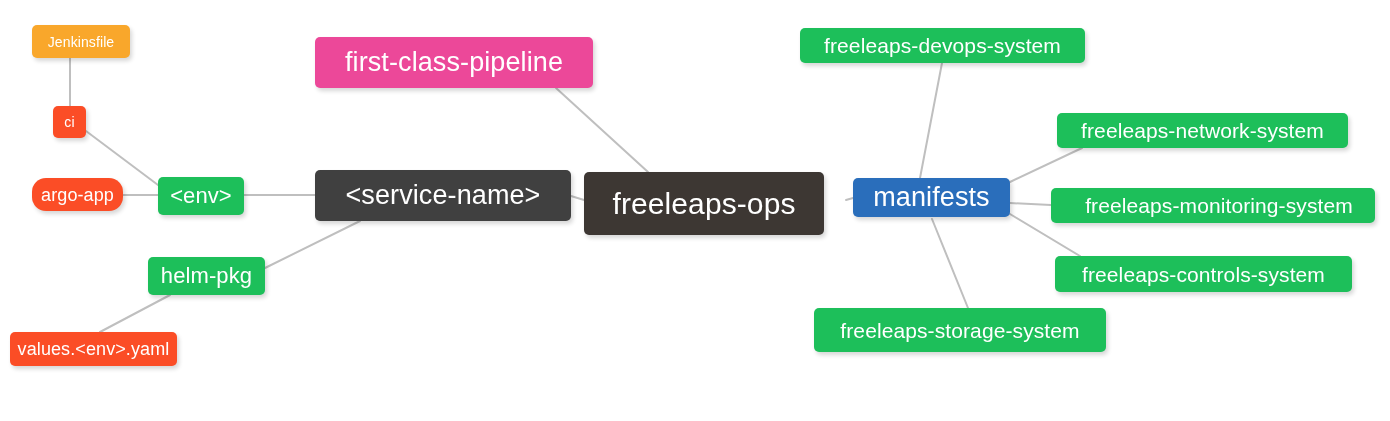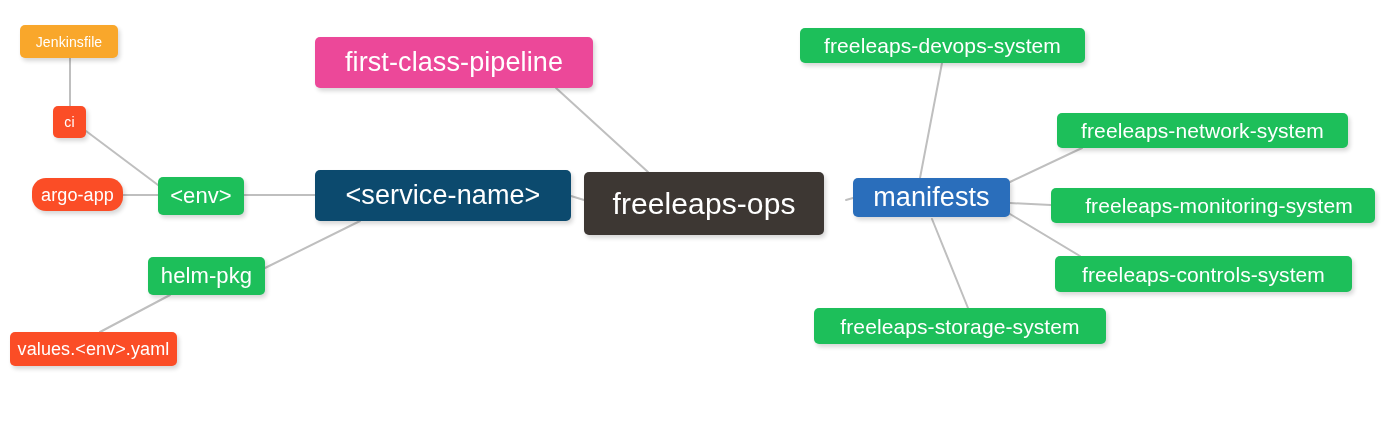--- a/index.html
+++ b/index.html
@@ -68,59 +68,59 @@
       <line x1="571" y1="196" x2="584" y2="200" stroke="#bfbfbf" stroke-width="2" stroke-linecap="round"></line>
       <line x1="556" y1="88" x2="648" y2="172" stroke="#bfbfbf" stroke-width="2" stroke-linecap="round"></line>
       <line x1="846" y1="200" x2="853" y2="198" stroke="#bfbfbf" stroke-width="2" stroke-linecap="round"></line>
       <line x1="920" y1="178" x2="942" y2="63" stroke="#bfbfbf" stroke-width="2" stroke-linecap="round"></line>
       <line x1="1010" y1="182" x2="1082" y2="148" stroke="#bfbfbf" stroke-width="2" stroke-linecap="round"></line>
       <line x1="1010" y1="203" x2="1051" y2="205" stroke="#bfbfbf" stroke-width="2" stroke-linecap="round"></line>
       <line x1="1010" y1="214" x2="1080" y2="256" stroke="#bfbfbf" stroke-width="2" stroke-linecap="round"></line>
       <line x1="932" y1="219" x2="968" y2="308" stroke="#bfbfbf" stroke-width="2" stroke-linecap="round"></line>
     </svg>
   <div id="node-layer">
-      <div class="node t-tiny" style="left: 20px; top: 25px; width: 98px; height: 33px; background: rgb(249, 167, 43);">
+      <div class="node t-tiny" style="left: 32px; top: 25px; width: 98px; height: 33px; background: rgb(249, 167, 43);">
         <span class="node-label">Jenkinsfile</span>
       </div>
       <div class="node t-tiny" style="left: 53px; top: 106px; width: 33px; height: 32px; background: rgb(251, 77, 38);">
         <span class="node-label">ci</span>
       </div>
       <div class="node t-small" style="left: 32px; top: 178px; width: 91px; height: 33px; background: rgb(251, 77, 38); border-radius: 14px;">
         <span class="node-label">argo-app</span>
       </div>
       <div class="node t-mid" style="left: 158px; top: 177px; width: 86px; height: 38px; background: rgb(29, 191, 90);">
         <span class="node-label">&lt;env&gt;</span>
       </div>
       <div class="node t-mid" style="left: 148px; top: 257px; width: 117px; height: 38px; background: rgb(29, 191, 90);">
         <span class="node-label">helm-pkg</span>
       </div>
       <div class="node t-small" style="left: 10px; top: 332px; width: 167px; height: 34px; background: rgb(251, 77, 38);">
         <span class="node-label">values.&lt;env&gt;.yaml</span>
       </div>
       <div class="node t-big" style="left: 315px; top: 37px; width: 278px; height: 51px; background: #ec4899;">
         <span class="node-label">first-class-pipeline</span>
       </div>
-      <div class="node t-big" style="left: 315px; top: 170px; width: 256px; height: 51px; background: #0c4a6e;">
+      <div class="node t-big" style="left: 315px; top: 170px; width: 256px; height: 51px; background: #404040;">
         <span class="node-label">&lt;service-name&gt;</span>
       </div>
       <div class="node t-root" style="left: 584px; top: 172px; width: 240px; height: 63px; background: rgb(61, 55, 51);">
         <span class="node-label">freeleaps-ops</span>
       </div>
       <div class="node t-big" style="left: 853px; top: 178px; width: 157px; height: 39px; background: rgb(42, 110, 187);">
         <span class="node-label">manifests</span>
       </div>
       <div class="node t-sys" style="left: 800px; top: 28px; width: 285px; height: 35px; background: rgb(29, 191, 90);">
         <span class="node-label">freeleaps-devops-system</span>
       </div>
       <div class="node t-sys" style="left: 1057px; top: 113px; width: 291px; height: 35px; background: rgb(29, 191, 90);">
         <span class="node-label">freeleaps-network-system</span>
       </div>
       <div class="node t-sys" style="left: 1051px; top: 188px; width: 324px; height: 35px; background: rgb(29, 191, 90); padding-left: 12px;">
         <span class="node-label">freeleaps-monitoring-system</span>
       </div>
       <div class="node t-sys" style="left: 1055px; top: 256px; width: 297px; height: 36px; background: rgb(29, 191, 90);">
         <span class="node-label">freeleaps-controls-system</span>
       </div>
-      <div class="node t-sys" style="left: 814px; top: 308px; width: 292px; height: 36px; background: rgb(29, 191, 90);">
+      <div class="node t-sys" style="left: 814px; top: 308px; width: 292px; height: 44px; background: rgb(29, 191, 90);">
         <span class="node-label">freeleaps-storage-system</span>
       </div>
     </div>
 </div>
 
 </body></html>

